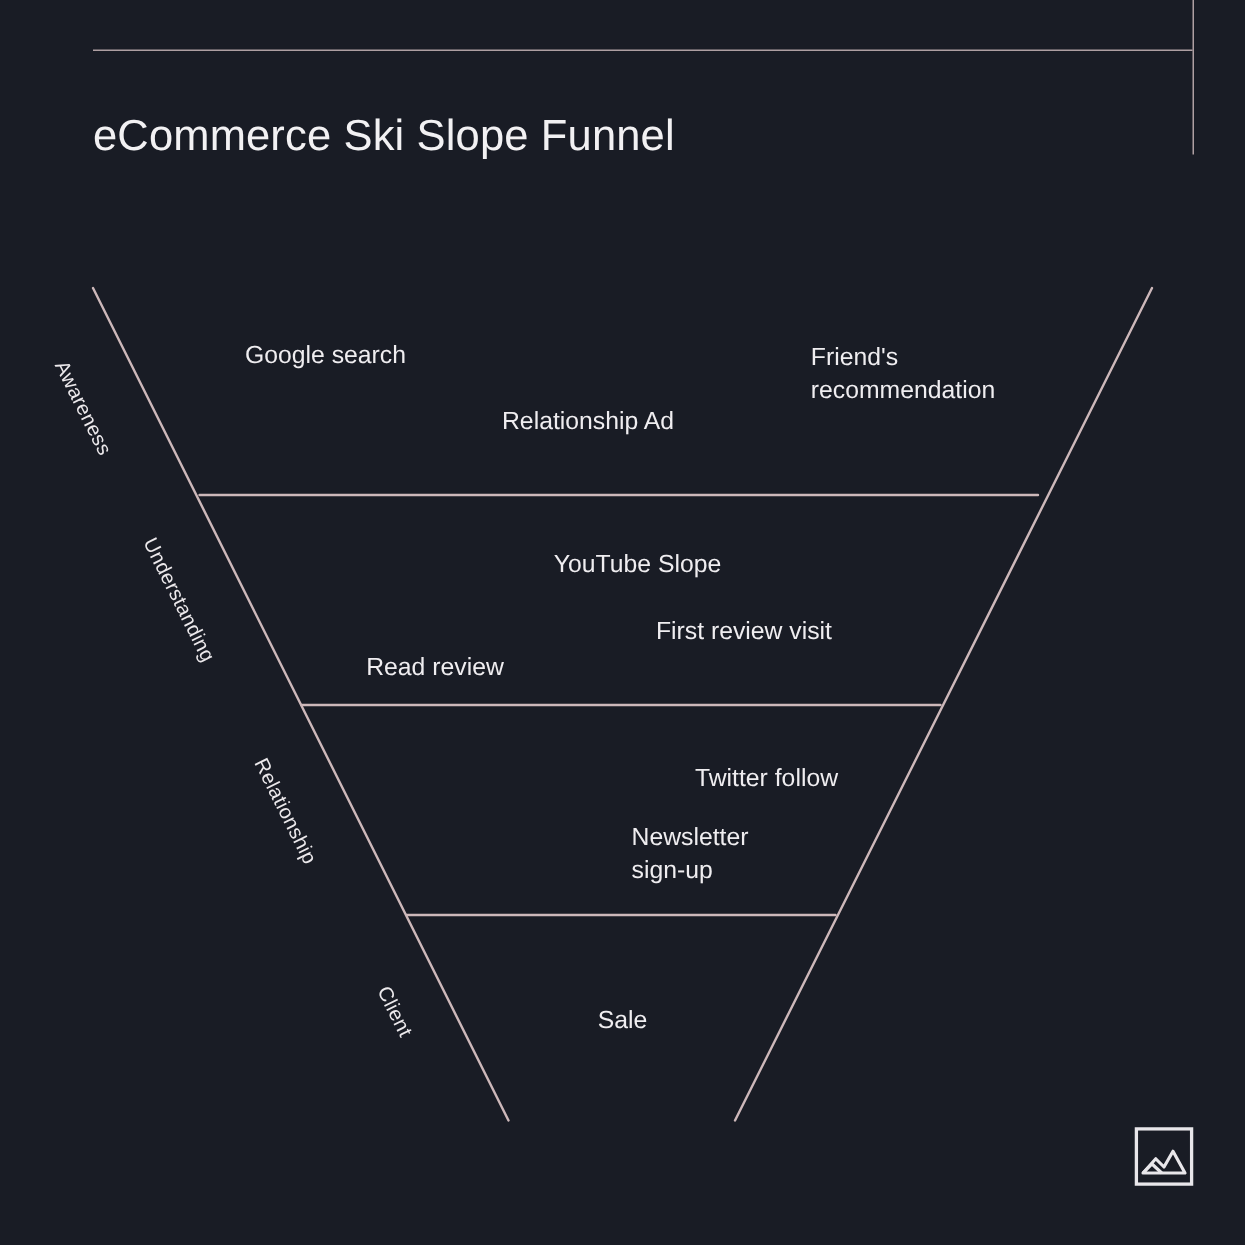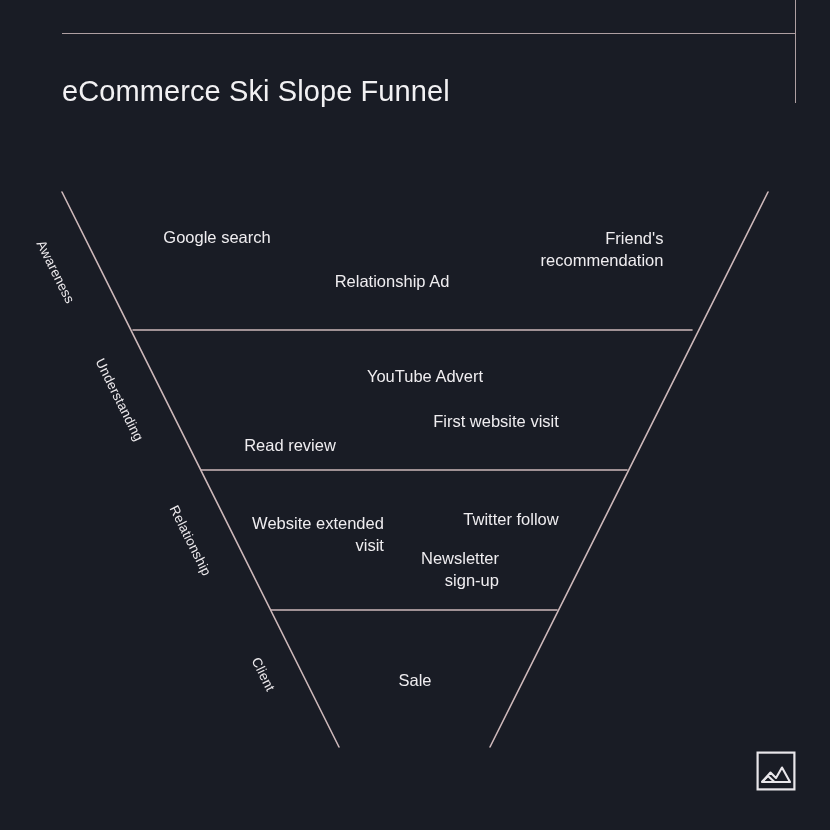--- a/index.html
+++ b/index.html
@@ -79,21 +79,21 @@
     white-space: nowrap;
     transform-origin: left top;
   }
 
   
   .node {
     position: absolute;
     color: #efedf0;
     font-size: 16.5px;
     line-height: 1.32;
-    text-align: right;
+    text-align: left;
     white-space: pre-line;
     transform: translateX(-50%);
   }
 
   
   .logo {
     position: absolute;
     left: 756px;
     top: 751px;
     width: 40px;
@@ -127,28 +127,26 @@
 
   <div class="stage" style="left:262px; top:655px; transform:rotate(63.5deg);">Client</div>
 
   <div class="node" style="left:217px; top:227px;">Google search</div>
 
   <div class="node" style="left:602px; top:218px;margin-top:10px;">Friend's
 recommendation</div>
 
   <div class="node" style="left:392px; top:271px;">Relationship Ad</div>
 
-  <div class="node" style="left:425px; top:366px;">YouTube Advert</div>
+  <div class="node" style="left:425px; top:366px;">YouTube Slope</div>
 
   <div class="node" style="left:290px; top:435px;">Read review</div>
 
-  <div class="node" style="left:496px; top:411px;">First website visit</div>
+  <div class="node" style="left:496px; top:411px;">First review visit</div>
 
-  <div class="node" style="left:318px; top:513px;">Website extended
-visit</div>
 
   <div class="node" style="left:511px; top:509px;">Twitter follow</div>
 
   <div class="node" style="left:446px; top:548px;margin-left:14px;">Newsletter
 sign-up</div>
 
   <div class="node" style="left:415px; top:670px;">Sale</div>
 
   <div class="logo">
     <svg viewBox="0 0 40 40" aria-hidden="true">

